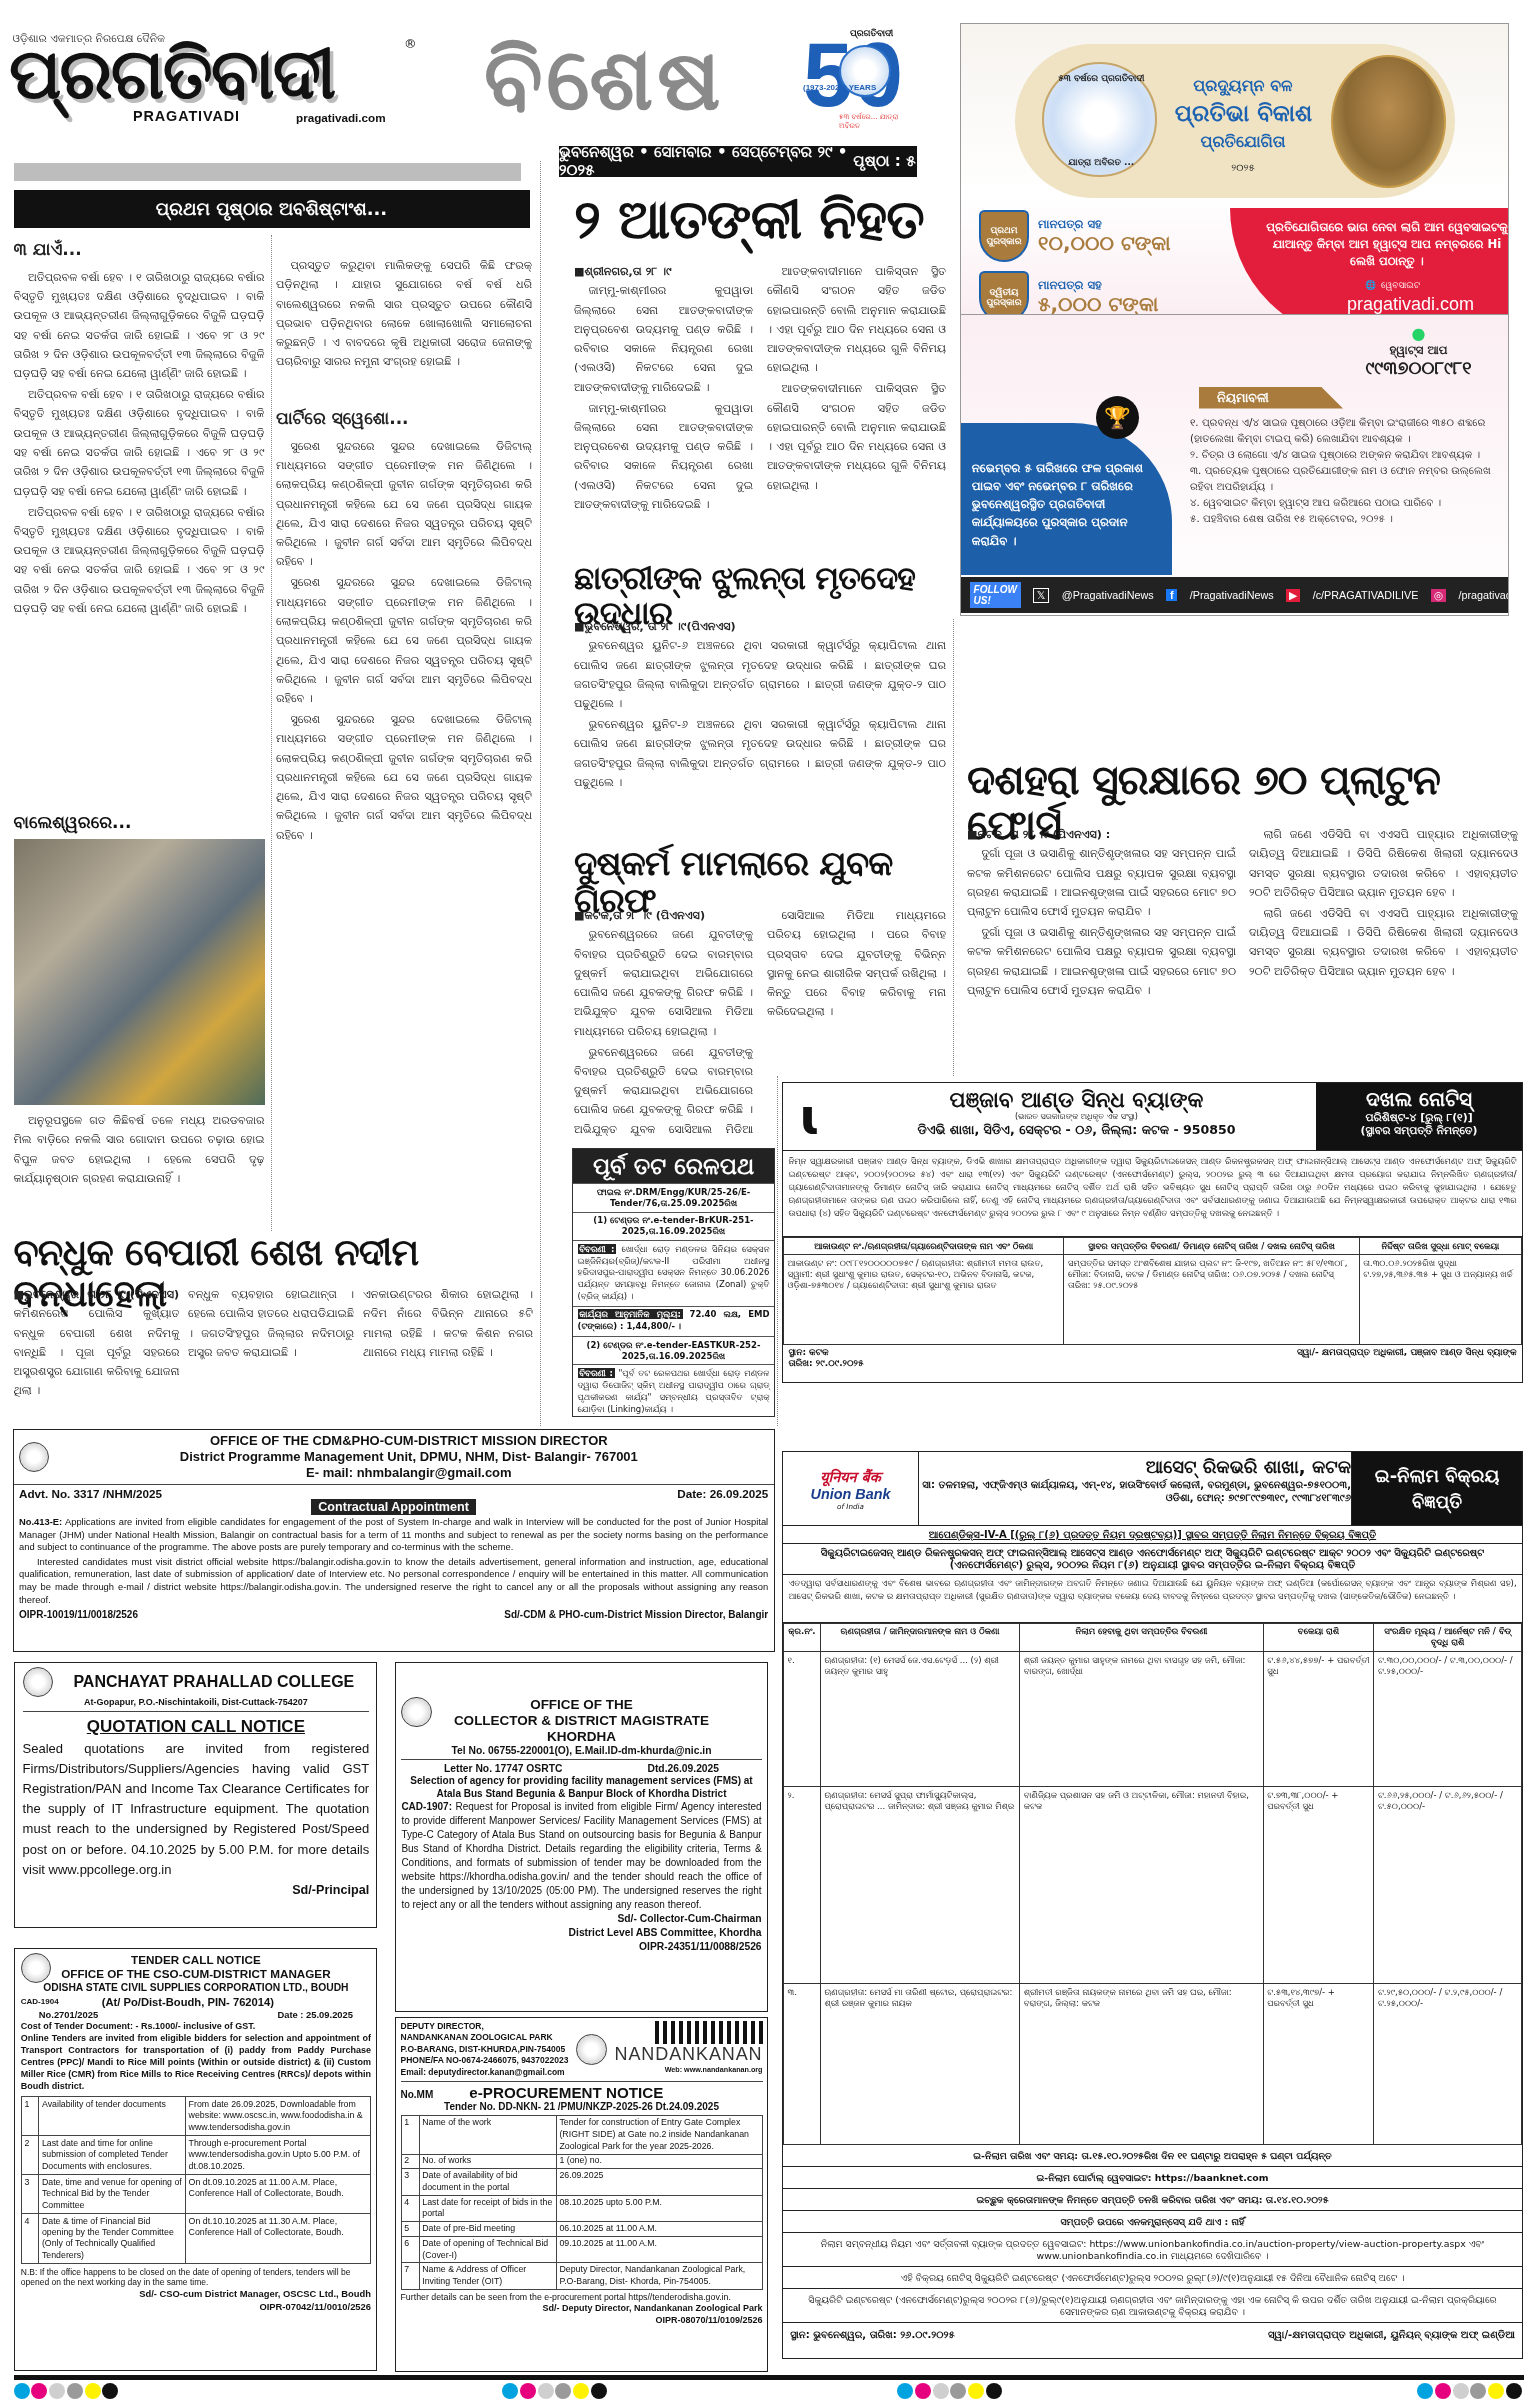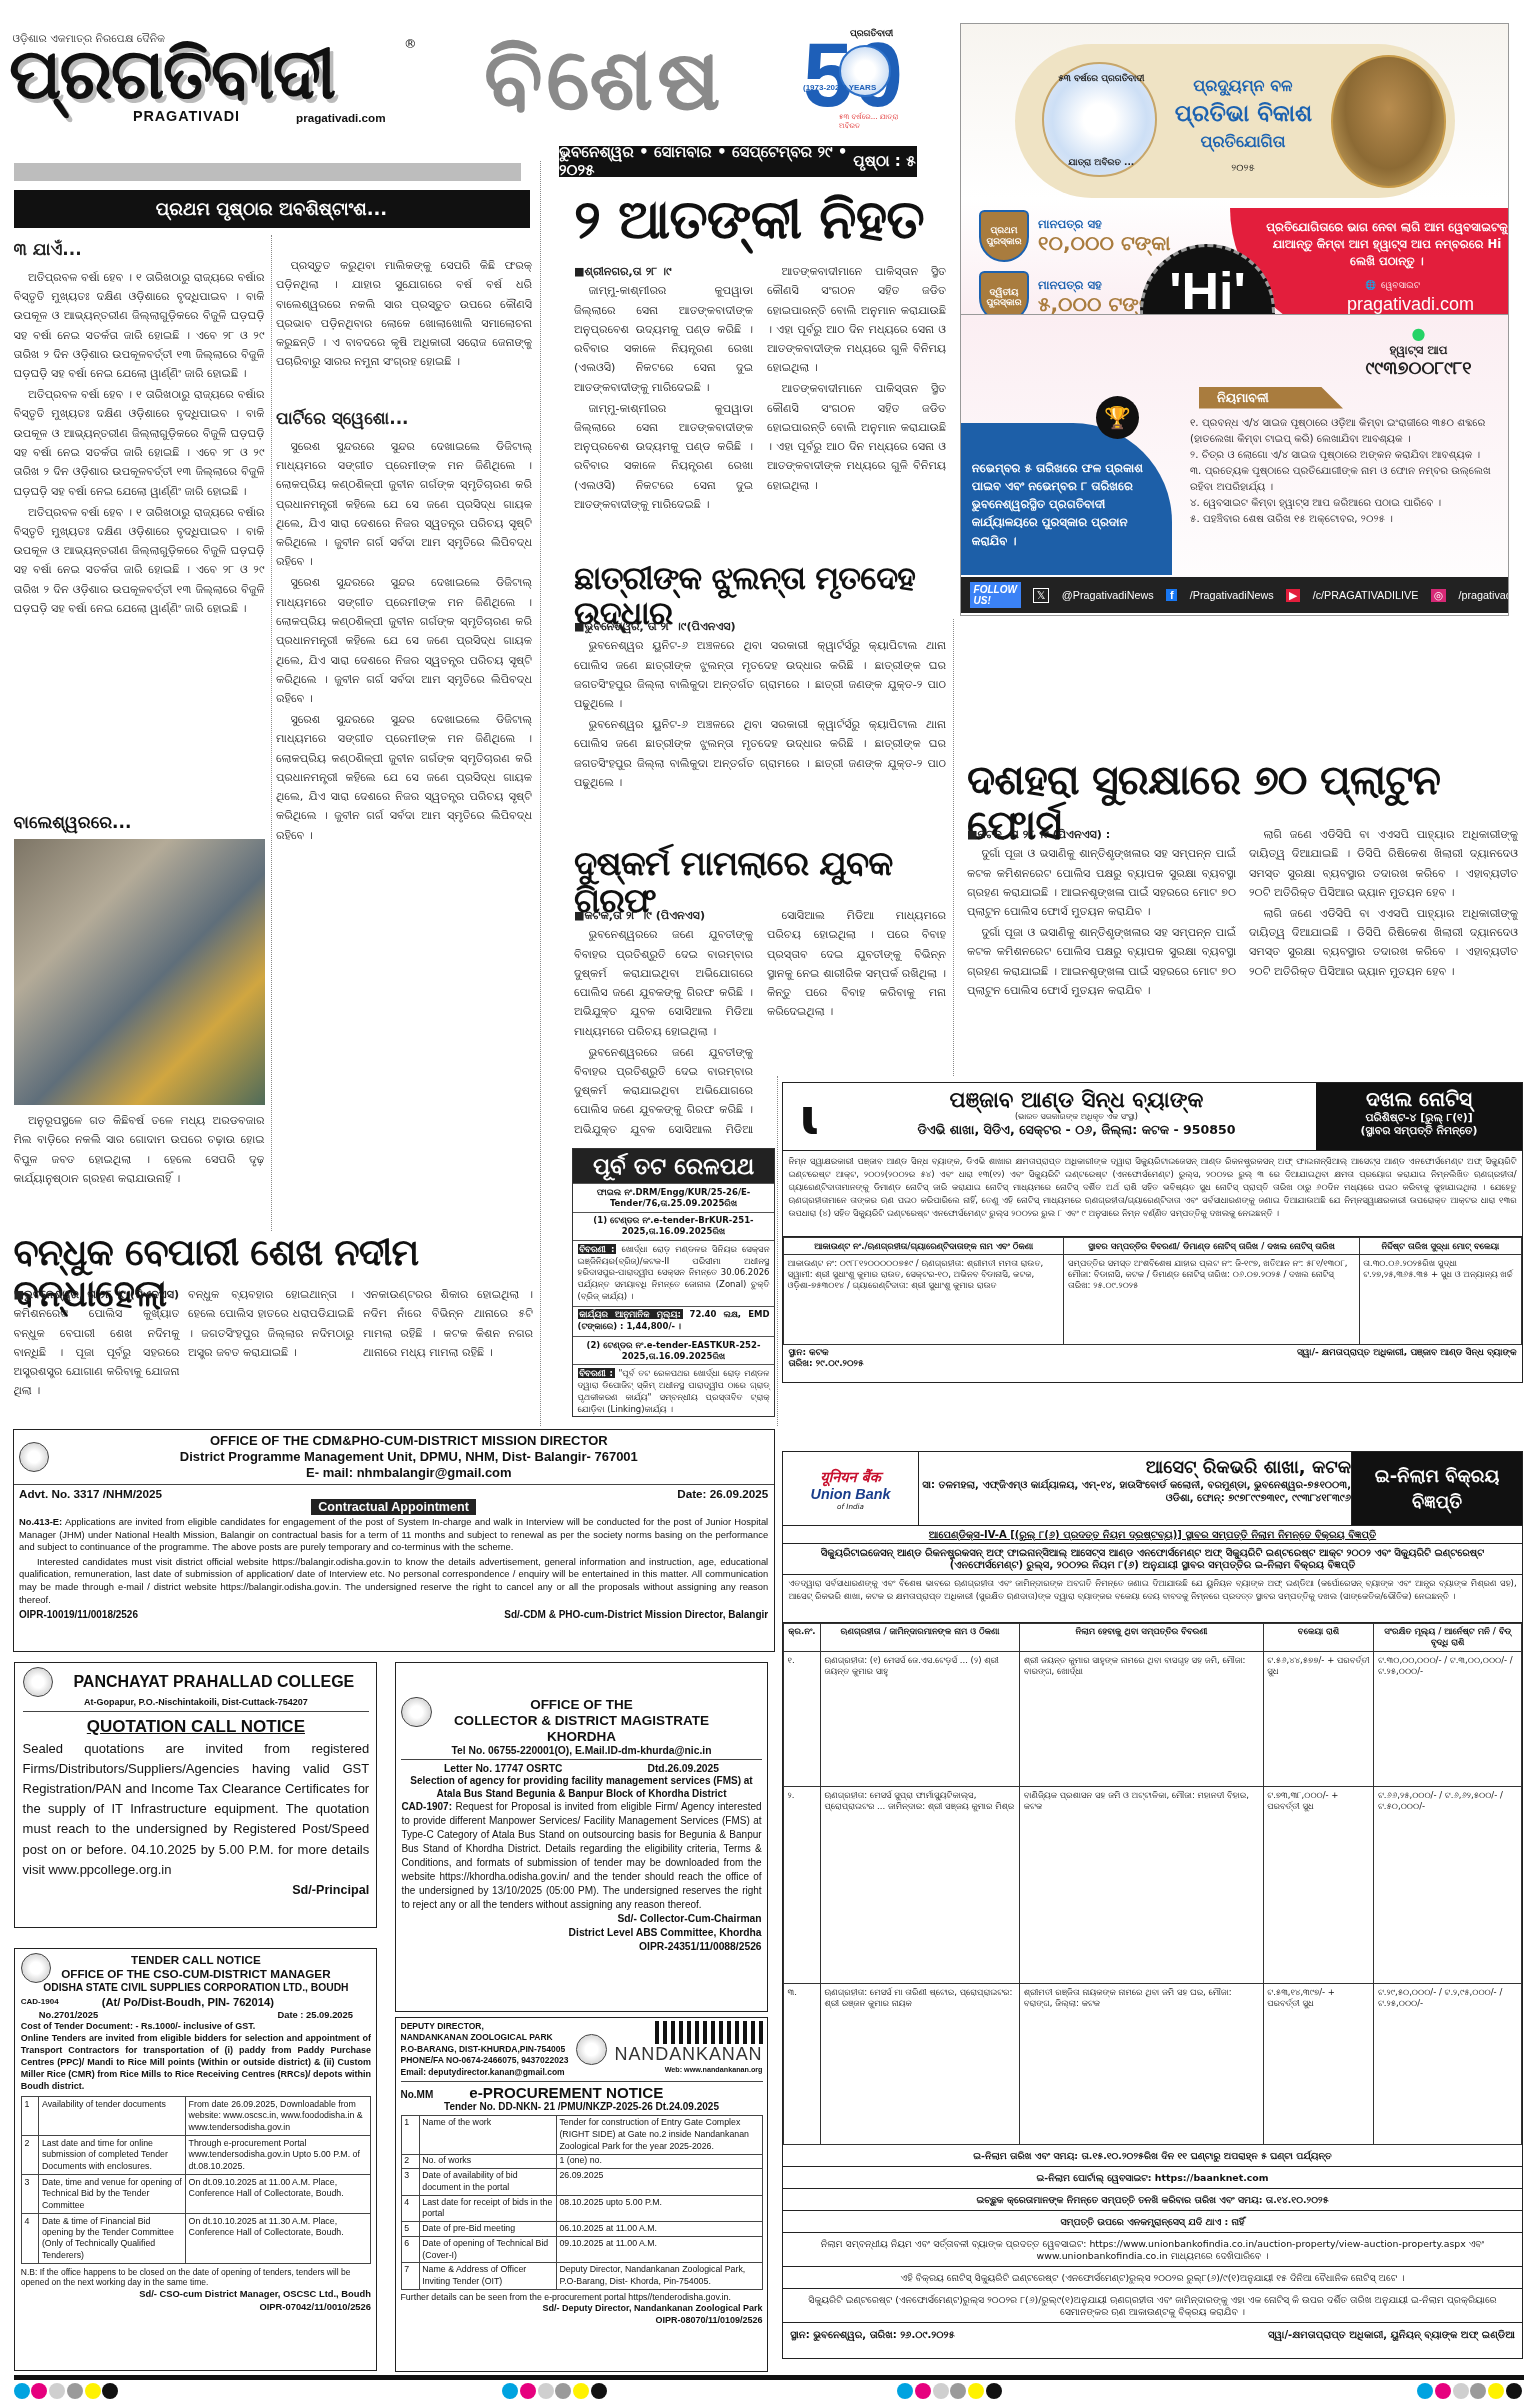--- a/index.html
+++ b/index.html
@@ -203,24 +203,20 @@
     </div>
 
   </div>
 
   <div class="abs ad-red">
     <div class="abs ad-red-text">ପ୍ରତିଯୋଗିତାରେ ଭାଗ ନେବା ଲାଗି ଆମ ୱେବସାଇଟକୁ ଯାଆନ୍ତୁ କିମ୍ବା ଆମ ହ୍ୱାଟ୍ସ ଆପ ନମ୍ବରରେ Hi ଲେଖି ପଠାନ୍ତୁ ।</div>
     <div class="abs" style="left:135px;top:72px;font-size:9px;">🌐</div>
     <div class="abs" style="left:151px;top:72px;font-size:9px;">ୱେବସାଇଟ</div>
     <div class="abs" style="left:117px;top:86px;font-size:18px;font-family:'Liberation Sans',sans-serif;">pragativadi.com</div>
   </div>
-  <div class="abs hi-circle">
-    <div class="hi-big">'Hi'</div>
-
-  </div>
 </div>
 
 <div class="abs" style="left:960px;top:315px;width:549px;height:301px;border:1.8px solid #999;border-top:none;background:linear-gradient(180deg,#fbeef2,#fff);overflow:hidden;">
   <div class="abs" style="left:377px;top:9px;width:161px;text-align:center;color:#222;">
     <div style="font-size:16px;color:#25d366;">●</div>
     <div style="font-size:11.7px;font-weight:700;">ହ୍ୱାଟ୍ସ ଆପ</div>
     <div style="font-size:18px;font-weight:800;">୯୯୩୭୦୦୮୯୮୧</div>
   </div>
   <div class="abs" style="left:238px;top:72px;width:144px;height:21.5px;background:#a97c3e;color:#fff;font-weight:800;font-size:12.6px;padding-left:18px;line-height:21.5px;clip-path:polygon(0 0,85% 0,100% 100%,0 100%);">ନିୟମାବଳୀ</div>
   <div class="abs" style="left:229px;top:100px;width:314px;font-size:10.3px;line-height:1.55;color:#222;">

